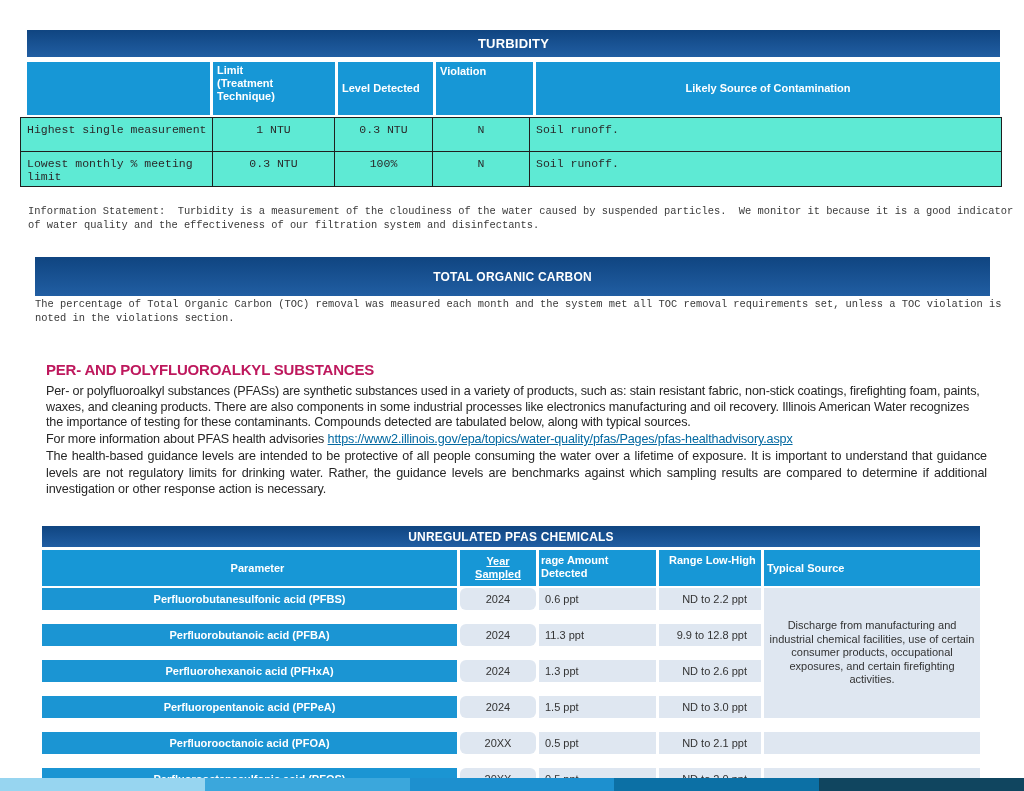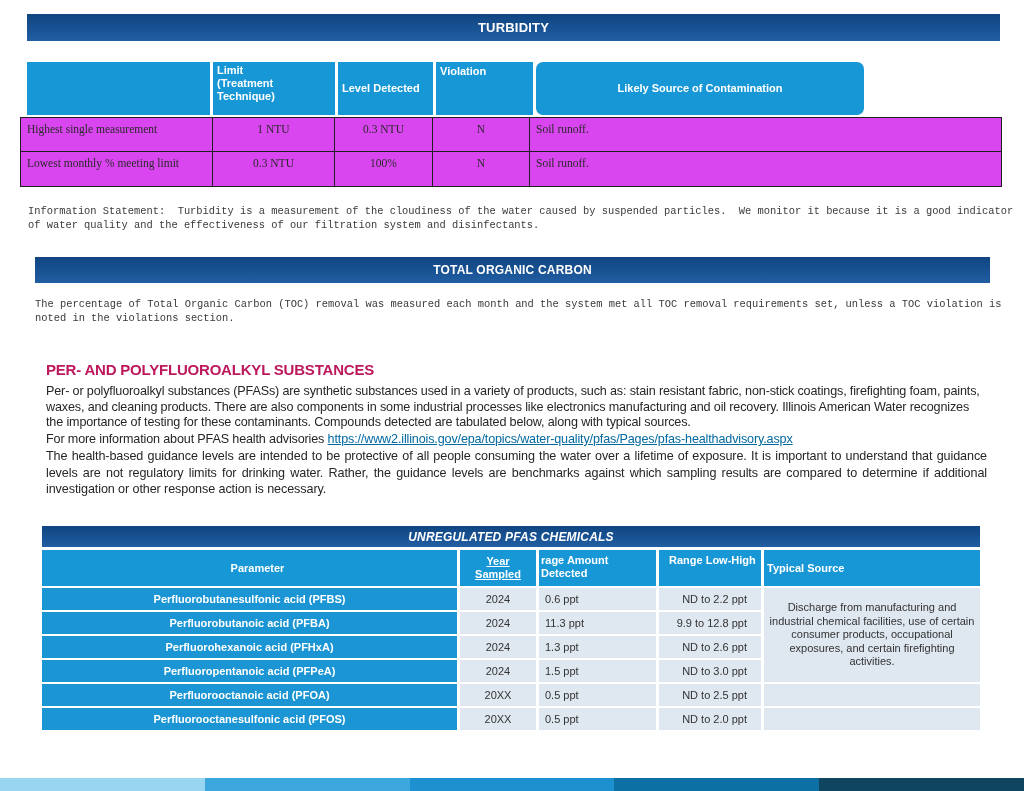--- a/index.html
+++ b/index.html
@@ -8,53 +8,53 @@
 
   
   .bar-dark {
     color:#fff; font-weight:bold; text-align:center;
     background-image:linear-gradient(180deg, rgba(0,0,0,0.18), rgba(255,255,255,0.06));
     display:flex; align-items:center; justify-content:center;
     letter-spacing:0.2px;
   }
 
   
-  .turb-title { position:absolute; left:27px; top:14px; width:973px; height:27px; font-size:13px;align-items:center; }
+  .turb-title { position:absolute; left:27px; top:30px; width:973px; height:27px; font-size:13px;align-items:center; }
   .turb-head {
-    position:absolute; left:27px; top:62px; width:837px; height:53px;
+    position:absolute; left:27px; top:62px; width:973px; height:53px;
     display:grid; grid-template-columns:183px 122px 95px 97px auto; column-gap:3px;
     background:#fff;
   }
   .turb-head > div { color:#fff; font-weight:bold; font-size:11px; line-height:13px; }
   .th-limit { padding:2px 0 0 4px; white-space:pre-line; }
   .th-level { display:flex; align-items:center; padding-left:4px; }
   .th-viol  { padding:3px 0 0 4px; }
-  .th-src   { display:flex; align-items:center; justify-content:center;border-radius:7px; }
+  .th-src   { display:flex; align-items:center; justify-content:center; }
 
   .turb-table {
     position:absolute; left:20px; top:117px; width:982px;
-    border:1px solid #1f1f1f; background:#d946ef;
+    border:1px solid #1f1f1f; background:#5eead4;
     display:grid; grid-template-columns:192px 122px 98px 97px auto;
-    font-family:Liberation Serif, serif; font-size:11.5px; color:#2a2a2a;
+    font-family:Liberation Mono, monospace; font-size:11.5px; color:#2a2a2a;
   }
   .turb-table > div { height:34px; padding-top:5px; border-bottom:1px solid #1f1f1f; }
   .turb-table > div.lastrow { border-bottom:none; }
   .tt-label { padding-left:6px; border-right:1px solid #1f1f1f; }
   .tt-num   { text-align:center; border-right:1px solid #1f1f1f; }
   .tt-src   { padding-left:6px; }
 
   .mono-block {
     position:absolute; font-family:"Liberation Mono", monospace;
     font-size:10.4px; line-height:14px; color:#3a3a3a; white-space:pre;
   }
   .info-stmt { left:28px; top:204px; width:1000px; }
   .toc-text  { left:35px; top:297px; width:1000px; }
 
   
-  .toc-bar { position:absolute; left:35px; top:257px; width:955px; height:26px; font-size:12px; }
+  .toc-bar { position:absolute; left:35px; top:257px; width:955px; height:39px; font-size:12px; }
 
   
   .pfas-head {
     position:absolute; left:46px; top:361px;
     font-size:15px; font-weight:bold; letter-spacing:-0.2px;
   }
   .pfas-intro {
     position:absolute; left:46px; top:384px; width:938px;
     font-size:12.6px; line-height:15.6px; color:#262626; letter-spacing:-0.15px;
   }
@@ -79,25 +79,25 @@
   .pfas-colhead > div { color:#fff; font-weight:bold; font-size:11px; line-height:13px; }
   .ph-param { display:flex; align-items:center; justify-content:center;padding-left:16px; }
   .ph-year  { display:flex; align-items:center; justify-content:center; text-align:center; padding:0 10px; }
   .ph-amt   { padding:4px 8px 0 2px; }
   .ph-range { padding:4px 0 17px 10px; }
   .ph-src   { display:flex; align-items:center; padding-left:3px; }
 
   .pfas-body {
     position:absolute; left:42px; top:588px; width:938px;
     display:grid; grid-template-columns:415px 76px 117px 102px auto;
-    grid-auto-rows:22px; gap:2px 3px; background:#fff;
+    grid-auto-rows:22px; gap:14px 3px; background:#fff;
     font-size:11px; color:#333;
   }
   .pb-param { color:#fff; font-weight:bold; display:flex; align-items:center; justify-content:center; font-size:11px; }
-  .pb-year  { display:flex; align-items:center; justify-content:center; }
+  .pb-year  { display:flex; align-items:center; justify-content:center;border-radius:6px; }
   .pb-amt   { display:flex; align-items:center; padding-left:6px; }
   .pb-range { display:flex; align-items:center; justify-content:flex-end; padding-right:14px; }
   .pb-merged {
     grid-column:5; grid-row:1 / span 4;
     display:flex; align-items:center; justify-content:center; text-align:center;
     font-size:11px; line-height:13.5px; padding:0 4px; color:#333;
   }
   .pb-empty { grid-column:5; }
 
   
@@ -146,21 +146,21 @@
   <div class="mono-block toc-text">The percentage of Total Organic Carbon (TOC) removal was measured each month and the system met all TOC removal requirements set, unless a TOC violation is
 noted in the violations section.</div>
 
   <h2 class="pfas-head" style="color: #be185d;">PER- AND POLYFLUOROALKYL SUBSTANCES</h2>
   <p class="pfas-intro">Per- or polyfluoroalkyl substances (PFASs) are synthetic substances used in a variety of products, such as: stain resistant fabric, non-stick coatings, firefighting foam, paints, waxes, and cleaning products. There are also components in some industrial processes like electronics manufacturing and oil recovery. Illinois American Water recognizes the importance of testing for these contaminants. Compounds detected are tabulated below, along with typical sources.</p>
   <p class="pfas-advisory">
     <span>For more information about PFAS health advisories </span><a href="#" style="color: #0369a1;">https://www2.illinois.gov/epa/topics/water-quality/pfas/Pages/pfas-healthadvisory.aspx</a>
   </p>
   <p class="pfas-guidance">The health-based guidance levels are intended to be protective of all people consuming the water over a lifetime of exposure. It is important to understand that  guidance levels are not regulatory limits for drinking water. Rather, the guidance levels are benchmarks against which sampling results are compared to determine if additional investigation or other  response action is necessary.</p>
 
-  <div class="pfas-title bar-dark" style="background-color: rgb(19, 84, 157); font-style: italic;">
+  <div class="pfas-title bar-dark" style="background-color: rgb(19, 84, 157);">
     <span>UNREGULATED PFAS CHEMICALS</span>
   </div>
 
   <div class="pfas-colhead">
     <div class="ph-param" style="background-color: rgb(23, 151, 214);">Parameter</div>
     <div class="ph-year" style="background-color: rgb(23, 151, 214); text-decoration: underline;">Year Sampled</div>
     <div class="ph-amt" style="background-color: rgb(23, 151, 214);">rage Amount Detected</div>
     <div class="ph-range" style="background-color: rgb(23, 151, 214);">Range Low-High</div>
     <div class="ph-src" style="background-color: rgb(23, 151, 214);">Typical Source</div>
   </div>
@@ -183,21 +183,21 @@
     <div class="pb-range" style="background-color: rgb(223, 231, 241);">ND to 2.6 ppt</div>
 
     <div class="pb-param" style="background-color: rgb(27, 149, 211);">Perfluoropentanoic acid (PFPeA)</div>
     <div class="pb-year" style="background-color: rgb(223, 231, 241);">2024</div>
     <div class="pb-amt" style="background-color: rgb(223, 231, 241);">1.5 ppt</div>
     <div class="pb-range" style="background-color: rgb(223, 231, 241);">ND to 3.0 ppt</div>
 
     <div class="pb-param" style="background-color: rgb(27, 149, 211);">Perfluorooctanoic acid (PFOA)</div>
     <div class="pb-year" style="background-color: rgb(223, 231, 241);">20XX</div>
     <div class="pb-amt" style="background-color: rgb(223, 231, 241);">0.5 ppt</div>
-    <div class="pb-range" style="background-color: rgb(223, 231, 241);">ND to 2.5 ppt</div>
+    <div class="pb-range" style="background-color: rgb(223, 231, 241);">ND to 2.1 ppt</div>
     <div class="pb-empty" style="background-color: rgb(223, 231, 241);"></div>
 
     <div class="pb-param" style="background-color: rgb(27, 149, 211);">Perfluorooctanesulfonic acid (PFOS)</div>
     <div class="pb-year" style="background-color: rgb(223, 231, 241);">20XX</div>
     <div class="pb-amt" style="background-color: rgb(223, 231, 241);">0.5 ppt</div>
     <div class="pb-range" style="background-color: rgb(223, 231, 241);">ND to 2.0 ppt</div>
     <div class="pb-empty" style="background-color: rgb(223, 231, 241);"></div>
   </div>
 
   <div class="footer-band">

